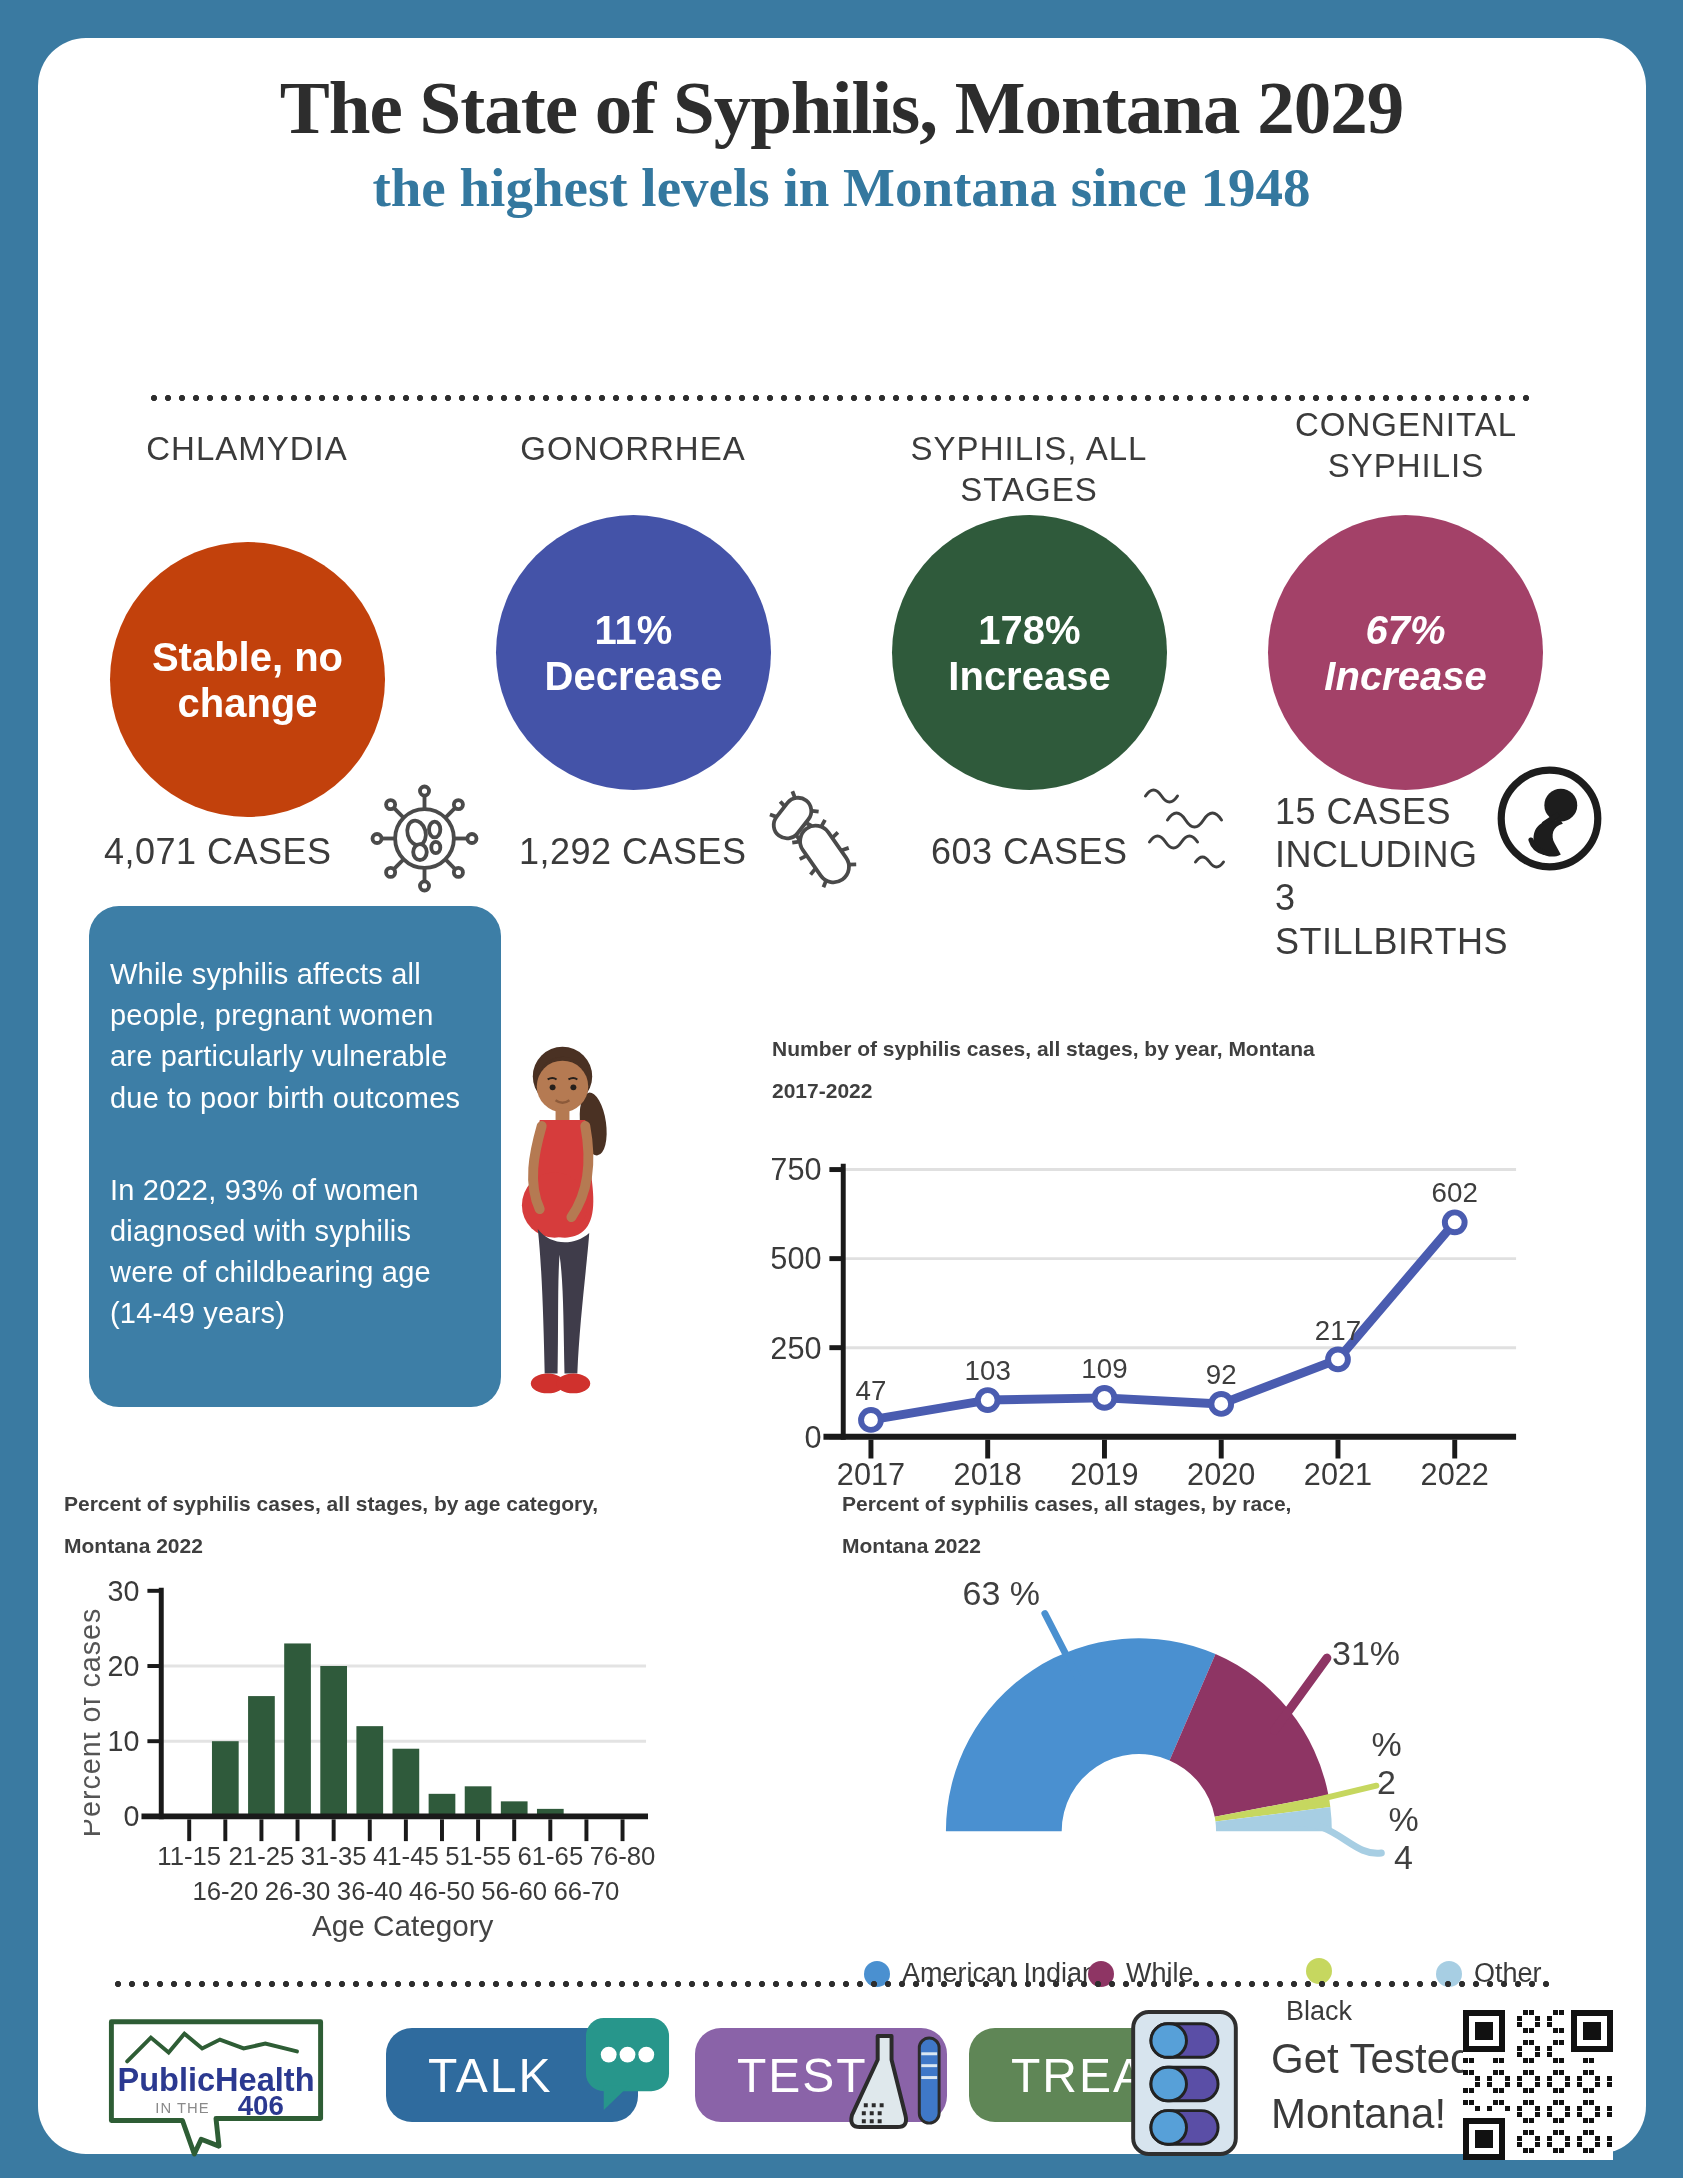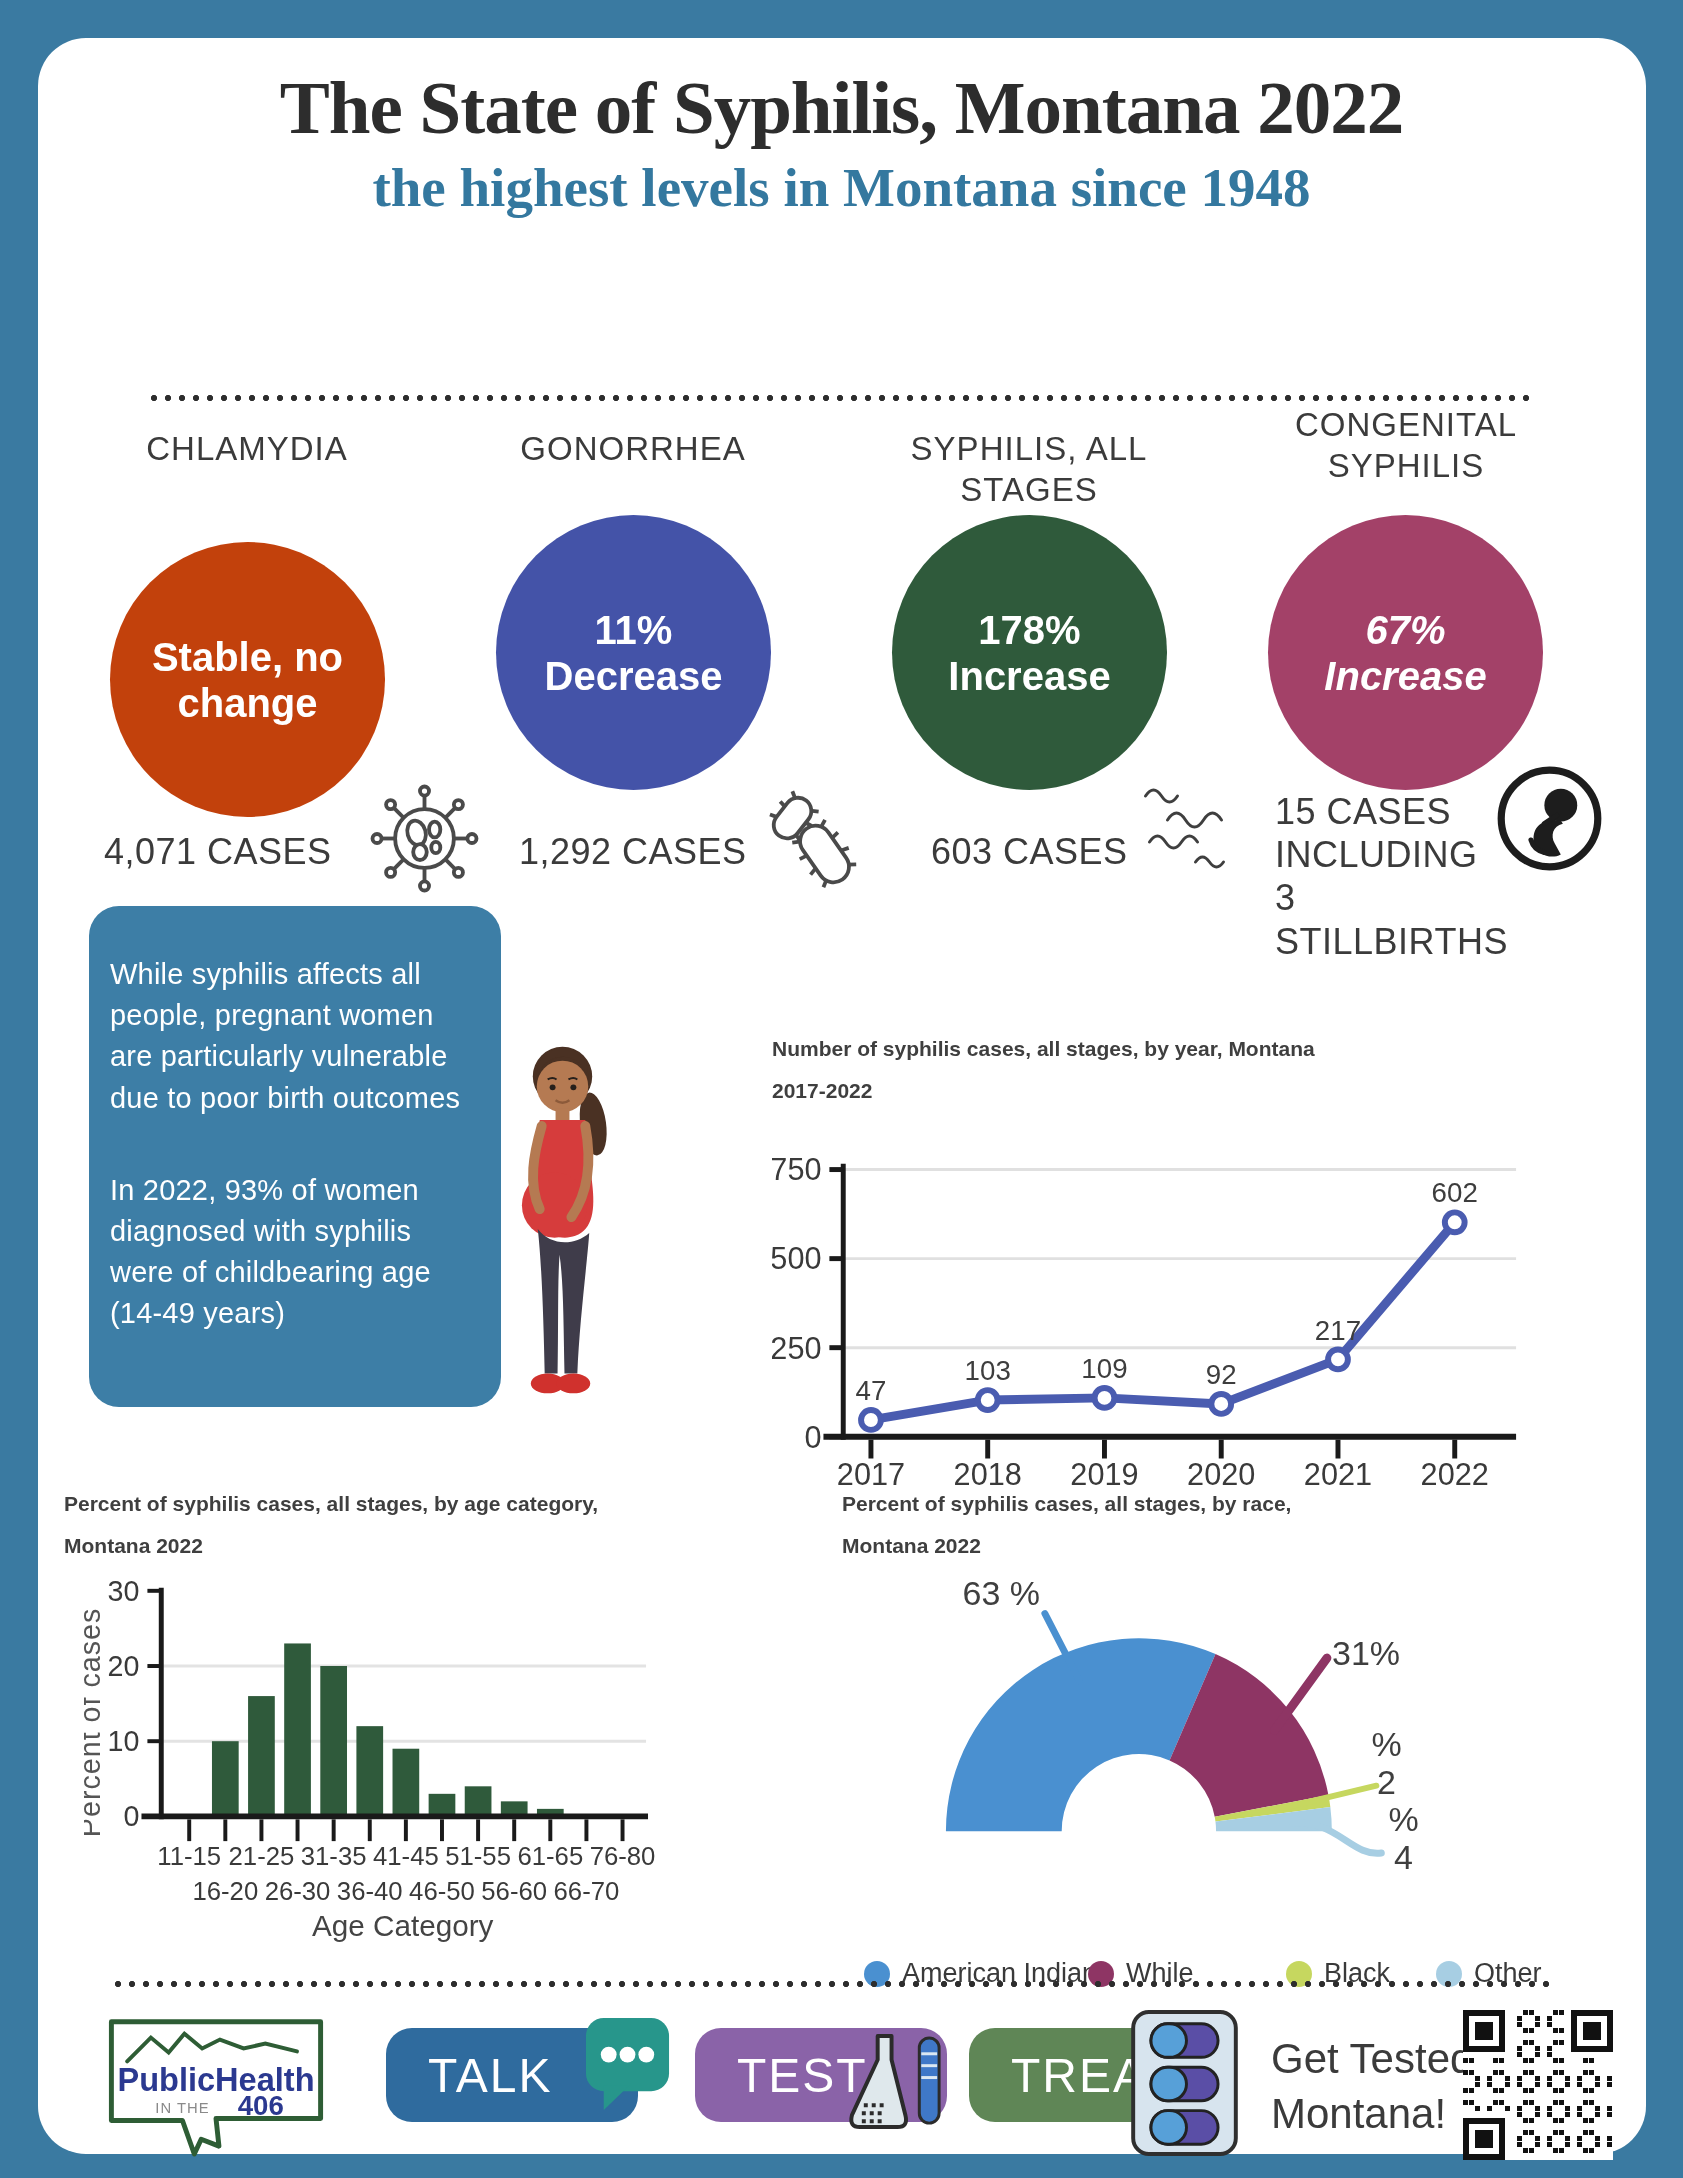--- a/index.html
+++ b/index.html
@@ -51,21 +51,21 @@
 
   
   .footer-btn{position:absolute;height:94px;border-radius:26px;display:flex;align-items:center;color:#fff;font-size:48px;letter-spacing:2px;padding-left:42px;box-sizing:border-box;}
   .tagline{left:1271px;top:2032px;width:218px;font-size:42px;color:#3b3b3b;line-height:1.3;font-weight:300;}
 </style>
 </head>
 <body>
 
 <div class="sheet"></div>
 
-<div class="abs main-title">The State of Syphilis, Montana 2022</div>
+<div class="abs main-title">The State of Syphilis, Montana 2029</div>
 <div class="abs subtitle">
   <div>the highest levels in Montana since 1948</div>
 </div>
 <div class="abs dotted dotted-top"></div>
 
 <div class="abs stat-label" style="left:69px;top:428px;width:356px;">CHLAMYDIA</div>
 <div class="abs stat-label" style="left:455px;top:428px;width:356px;">GONORRHEA</div>
 <div class="abs stat-label" style="left:851px;top:428px;width:356px;">SYPHILIS, ALL STAGES</div>
 <div class="abs stat-label" style="left:1282px;top:404px;width:248px;">CONGENITAL SYPHILIS</div>
 
@@ -302,21 +302,21 @@
   <div class="donut-label" style="left:527px;top:315px;width:69px;text-align:center;">%
 4</div>
   <div class="legend-item" style="left:22px;">
     <span class="legend-dot" style="background-color: rgb(74, 144, 208);"></span>
     <span class="legend-text">American Indian</span>
   </div>
   <div class="legend-item" style="left:246px;">
     <span class="legend-dot" style="background-color: rgb(142, 53, 100);"></span>
     <span class="legend-text">While</span>
   </div>
-  <div class="legend-item" style="left:444px;">
+  <div class="legend-item" style="left:444px;flex-direction:column;">
     <span class="legend-dot" style="background-color: rgb(198, 215, 95);"></span>
     <span class="legend-text">Black</span>
   </div>
   <div class="legend-item" style="left:594px;">
     <span class="legend-dot" style="background-color: rgb(167, 206, 227);"></span>
     <span class="legend-text">Other</span>
   </div>
 </div>
 
 <div class="abs dotted dotted-bottom"></div>

